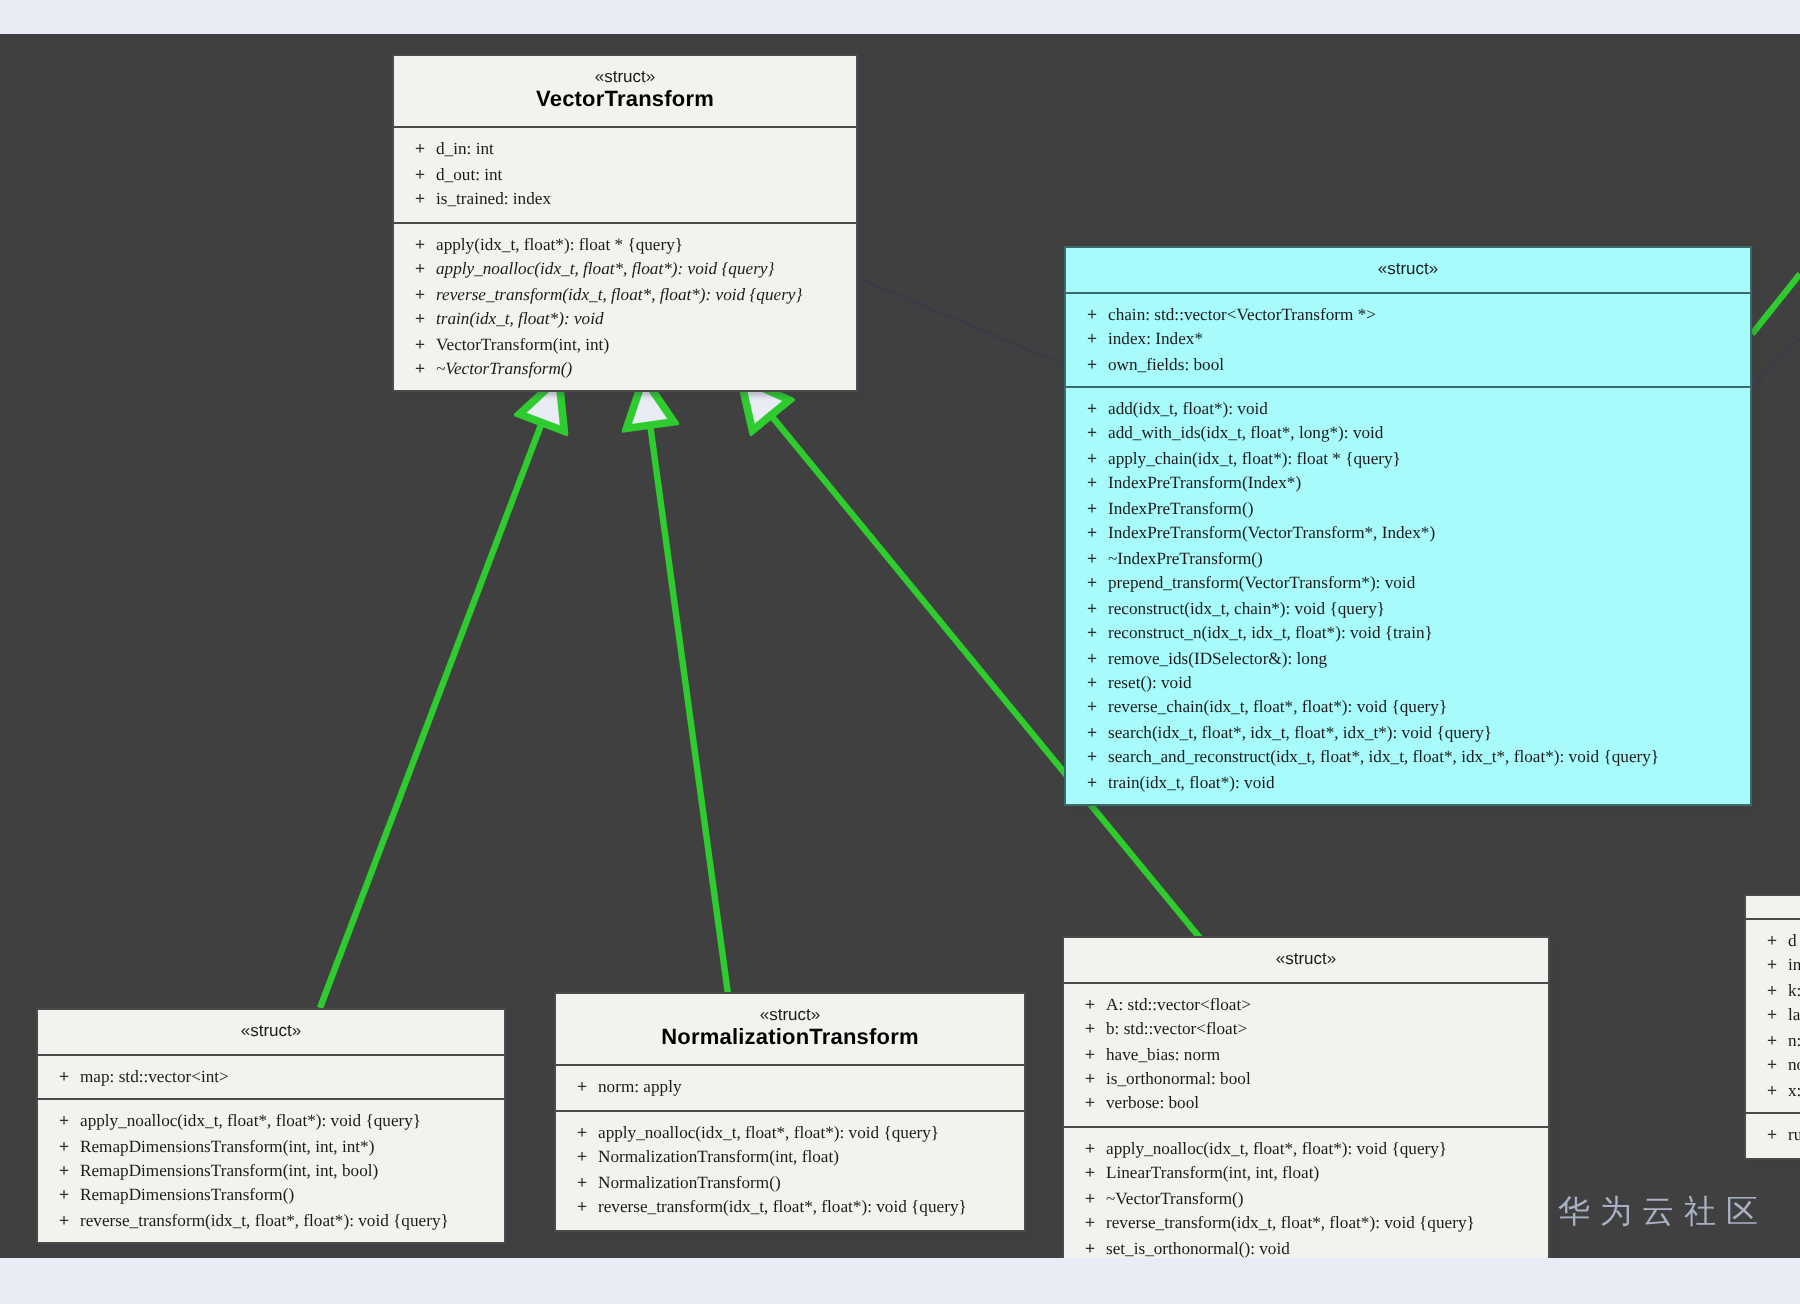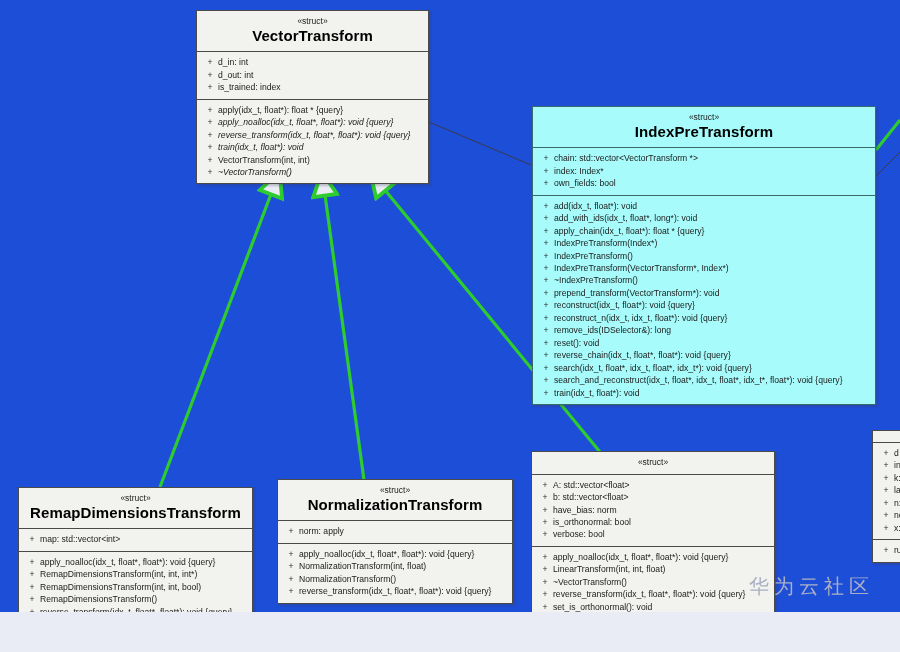--- a/index.html
+++ b/index.html
@@ -4,23 +4,24 @@
 <style>
   html, body {
     margin: 0;
     padding: 0;
     background: #e9ecf5;
   }
   #canvas {
     position: relative;
     width: 900px;
     height: 612px;
-    background: #1d4ed8;
+    background: #404040;
     overflow: hidden;
     font-family: "Liberation Sans", sans-serif;
+    margin-top: 17px;
   }
   #edges {
     position: absolute;
     left: 0; top: 0;
     width: 900px; height: 652px;
     pointer-events: none;
   }
 
   
   .node {
@@ -39,21 +40,21 @@
     padding: 5px 6px 6px 6px;
     text-align: center;
     background: #f2f2ee;
     line-height: 1.25;
   }
   .stereo {
     font-size: 8.5px;
     color: #1a1a1a;
   }
   .cname {
-    font-size: 15px;
+    font-size: 11px;
     font-weight: bold;
     color: #000;
     letter-spacing: 0.1px;
   }
   .sec {
     border-top: 1px solid #4a4a4a;
     padding: 4px 2px 5px 2px;
   }
   .mrow {
     display: flex;
@@ -63,29 +64,29 @@
     line-height: 1.45;
     padding: 0 3px;
     white-space: nowrap;
   }
   .vis {
     width: 16px;
     flex: 0 0 16px;
     text-align: center;
     color: #2f2f2f;
   }
-  .mtxt { flex: 1 1 auto; }
+  .mtxt { flex: 1 1 auto; font-family: Liberation Serif, serif; }
   .mtxt.virt { font-style: italic; }
 
   
   #watermark {
     position: absolute;
-    right: 26px;
+    right: 16px;
     bottom: 12px;
-    font-size: 20px;
+    font-size: 16px;
     letter-spacing: 5px;
     color: #a9b0c4;
     z-index: 5;
     font-family: "DejaVu Sans", sans-serif;
     user-select: none;
   }
 </style>
 </head>
 <body>
 
@@ -158,21 +159,20 @@
       <div class="mrow">
         <span class="vis">+</span>
         <span class="mtxt virt">~VectorTransform()</span>
       </div>
     </div>
   </div>
 
   <div class="node teal" style="left:532px; top:106px; width:344px;">
     <div class="hdr">
       <div class="stereo">«struct»</div>
-      <div class="cname">IndexPreTransform</div>
     </div>
     <div class="sec">
       <div class="mrow">
         <span class="vis">+</span>
         <span class="mtxt">chain: std::vector&lt;VectorTransform *&gt;</span>
       </div>
       <div class="mrow">
         <span class="vis">+</span>
         <span class="mtxt">index: Index*</span>
       </div>
@@ -209,25 +209,25 @@
       <div class="mrow">
         <span class="vis">+</span>
         <span class="mtxt">~IndexPreTransform()</span>
       </div>
       <div class="mrow">
         <span class="vis">+</span>
         <span class="mtxt">prepend_transform(VectorTransform*): void</span>
       </div>
       <div class="mrow">
         <span class="vis">+</span>
-        <span class="mtxt">reconstruct(idx_t, float*): void {query}</span>
-      </div>
-      <div class="mrow">
-        <span class="vis">+</span>
-        <span class="mtxt">reconstruct_n(idx_t, idx_t, float*): void {query}</span>
+        <span class="mtxt">reconstruct(idx_t, chain*): void {query}</span>
+      </div>
+      <div class="mrow">
+        <span class="vis">+</span>
+        <span class="mtxt">reconstruct_n(idx_t, idx_t, float*): void {train}</span>
       </div>
       <div class="mrow">
         <span class="vis">+</span>
         <span class="mtxt">remove_ids(IDSelector&amp;): long</span>
       </div>
       <div class="mrow">
         <span class="vis">+</span>
         <span class="mtxt">reset(): void</span>
       </div>
       <div class="mrow">
@@ -245,21 +245,20 @@
       <div class="mrow">
         <span class="vis">+</span>
         <span class="mtxt">train(idx_t, float*): void</span>
       </div>
     </div>
   </div>
 
   <div class="node" style="left:18px; top:487px; width:235px;">
     <div class="hdr">
       <div class="stereo">«struct»</div>
-      <div class="cname">RemapDimensionsTransform</div>
     </div>
     <div class="sec">
       <div class="mrow">
         <span class="vis">+</span>
         <span class="mtxt">map: std::vector&lt;int&gt;</span>
       </div>
     </div>
     <div class="sec">
       <div class="mrow">
         <span class="vis">+</span>

